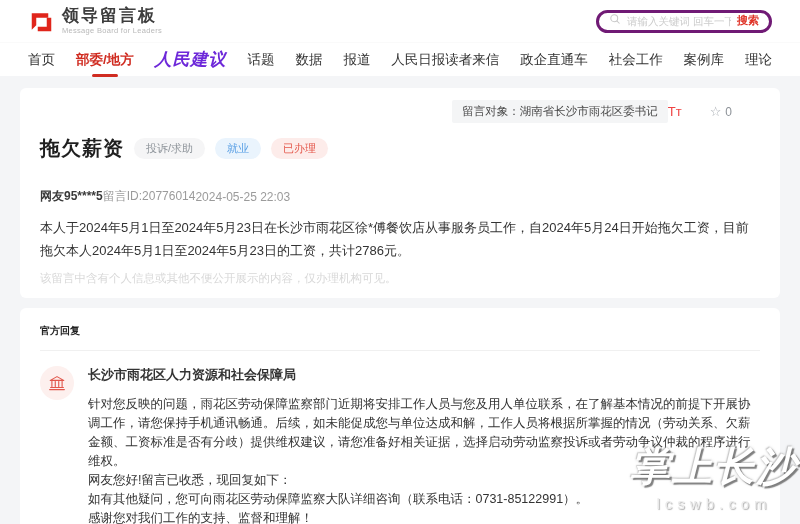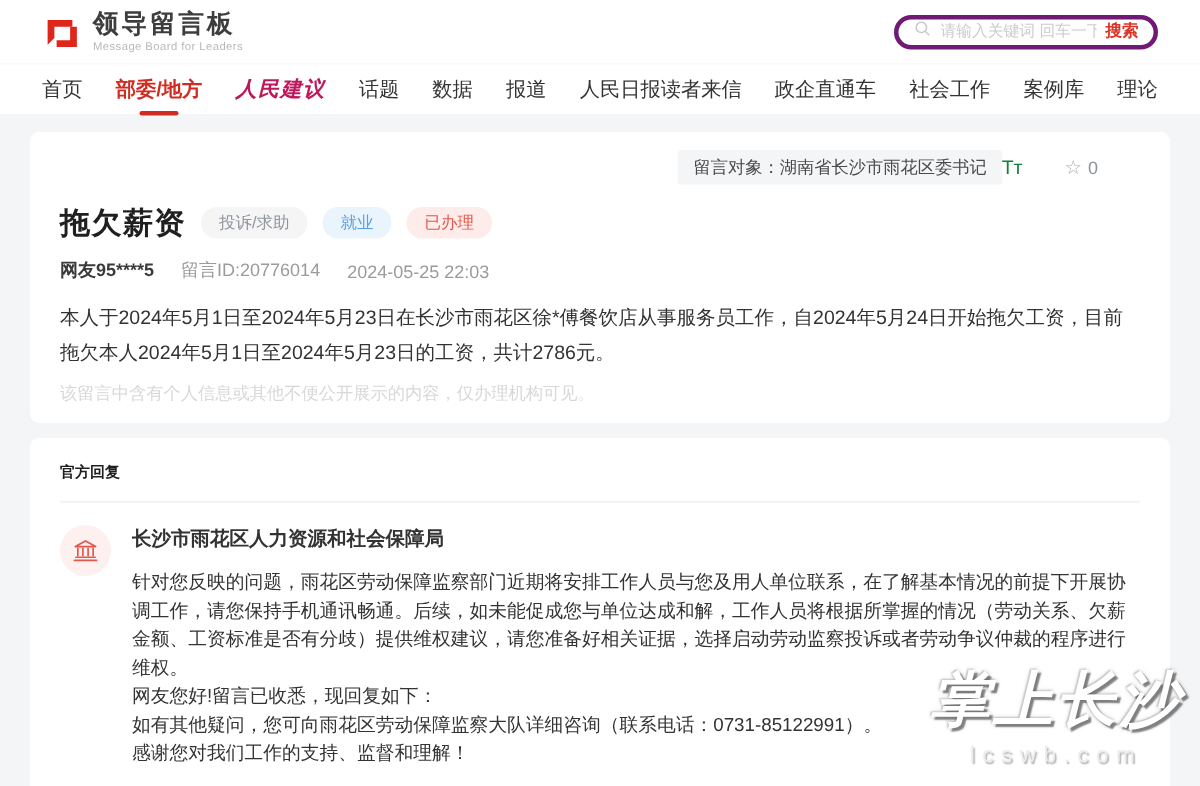--- a/index.html
+++ b/index.html
@@ -40,45 +40,45 @@
     display:flex; align-items:center; justify-content:space-between;
     padding:0 28px; border-top:1px solid #fafafa;
   }
   .nav-item { font-size:13.5px; color:#333; cursor:pointer; white-space:nowrap; position:relative; }
   .nav-item.active { color:#d02c21; font-weight:bold; }
   .nav-item.active::after {
     content:""; position:absolute; left:50%; transform:translateX(-50%);
     bottom:-8px; width:26px; height:3px; background:#d02c21; border-radius:2px;
   }
   .nav-item.nav-logo-item {
-    color:#be185d; font-weight:bold; font-style:italic; font-size:14px;
+    color:#6d28d9; font-weight:bold; font-style:italic; font-size:17px;
     font-family:"Liberation Serif", serif; letter-spacing:1px;
   }
   
   .content { padding:12px 20px 0; }
   .card { background:#fff; border-radius:6px; padding:12px 20px; }
   .card + .card { margin-top:10px; }
   
   .card-head-row { display:flex; align-items:center; justify-content:flex-end; }
   .target-tag {
     display:inline-block; background:#f4f5f6; color:#4a4a4a;
     font-size:11.5px; padding:4px 10px; border-radius:2px;
   }
   .head-actions { display:flex; align-items:center; gap:28px; padding-right:28px; }
-  .font-size-icon { font-size:13px; color:#15803d; cursor:pointer; }
+  .font-size-icon { font-size:13px; color:#ef4444; cursor:pointer; }
   .star-wrap { display:flex; align-items:center; gap:4px; cursor:pointer; }
   .star-icon { font-size:13px; color:#a8adb3; }
   .star-count { font-size:12px; color:#8d9298; }
   .title-row { display:flex; align-items:center; gap:10px; margin-top:12px; }
   .msg-title { font-size:20px; font-weight:bold; color:#1f1f1f; letter-spacing:1px; }
   .tag { font-size:11px; padding:3px 12px; border-radius:11px; white-space:nowrap; }
   .tag-category { background:#f5f5f6; color:#8f959b; }
   .tag-field { background:#eaf4fd; color:#5ba0e5; }
   .tag-status { background:#fdecea; color:#e4584c; }
-  .meta-row { display:flex; align-items:center; gap:18px; margin-top:10px; }
+  .meta-row { display:flex; align-items:center; margin-top:26px; }
   .author { font-size:12px; font-weight:bold; color:#3a3a3a; }
   .meta { font-size:12px; color:#9b9b9b; }
   .msg-body { margin-top:11px; font-size:13px; color:#333; line-height:23px; }
   .privacy-note { margin-top:9px; font-size:11.5px; color:#d8d8d8; }
   
   .card-reply { min-height:240px; }
   .section-title {
     font-size:10px; font-weight:bold; color:#1f1f1f;
     padding:4px 0 12px; border-bottom:1px solid #f0f0f0;
   }
@@ -86,21 +86,21 @@
   .agency-icon-wrap {
     width:34px; height:34px; border-radius:50%; background:#fdf0ee;
     display:flex; align-items:center; justify-content:center; flex:none;
   }
   .reply-content { flex:1; min-width:0; }
   .agency-name { font-size:13px; font-weight:bold; color:#333; }
   .reply-time { font-size:11.5px; color:#b0b0b0; margin-top:4px; }
   .reply-body { margin-top:11px; }
   .reply-body p { font-size:12.5px; color:#333; line-height:19px; }
   
-  .watermark { position:absolute; right:12px; bottom:12px; text-align:center; pointer-events:none; }
+  .watermark { position:absolute; right:2px; bottom:12px; text-align:center; pointer-events:none; }
   .wm-title {
     font-size:40px; font-weight:bold; font-style:italic; color:#fff; letter-spacing:2px;
     text-shadow:2px 2px 1px rgba(90,90,90,.75), -1px -1px 1px rgba(150,150,150,.4), 0 0 3px rgba(110,110,110,.4);
   }
   .wm-domain {
     font-size:15px; color:#ececec; letter-spacing:5px; margin-top:1px;
     text-shadow:1px 1px 1px rgba(120,120,120,.6);
   }
 </style>
 </head>

